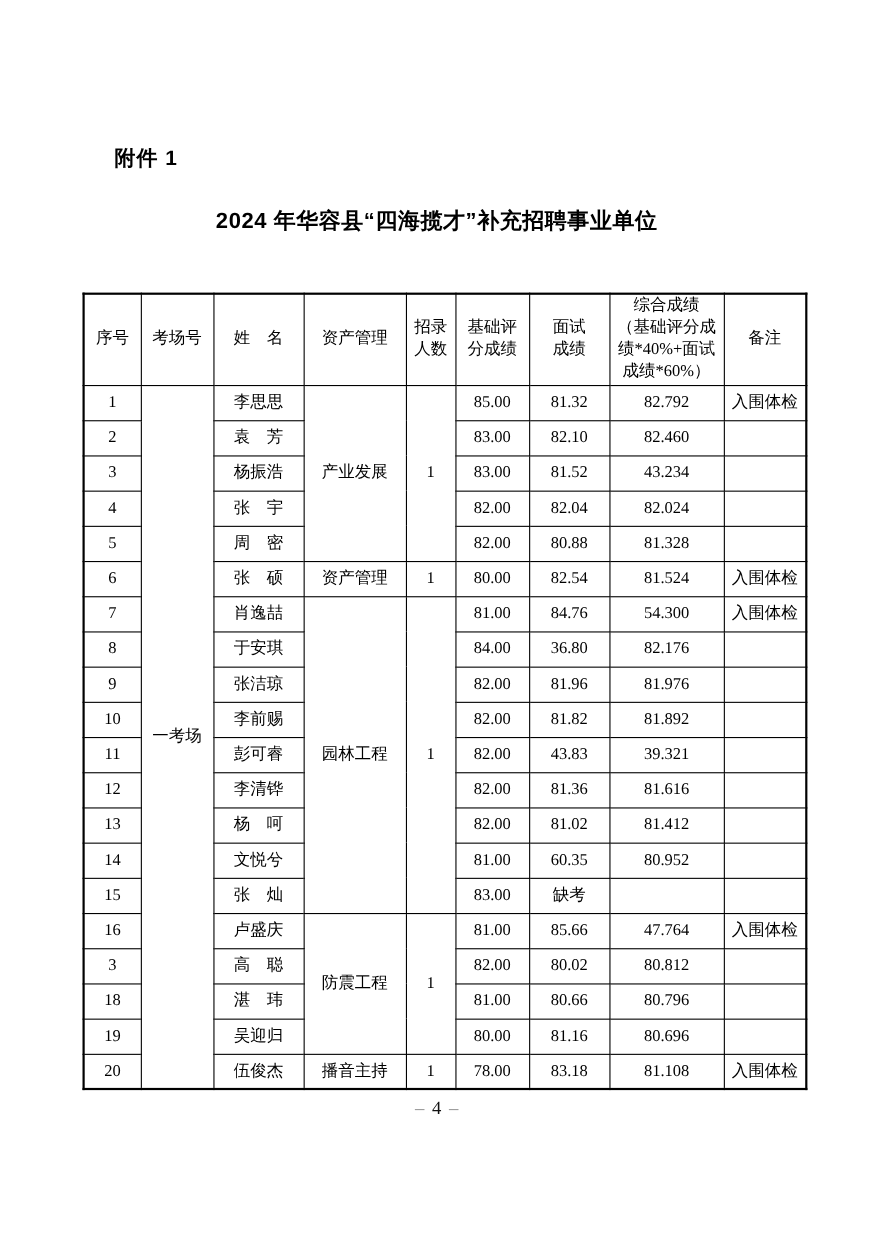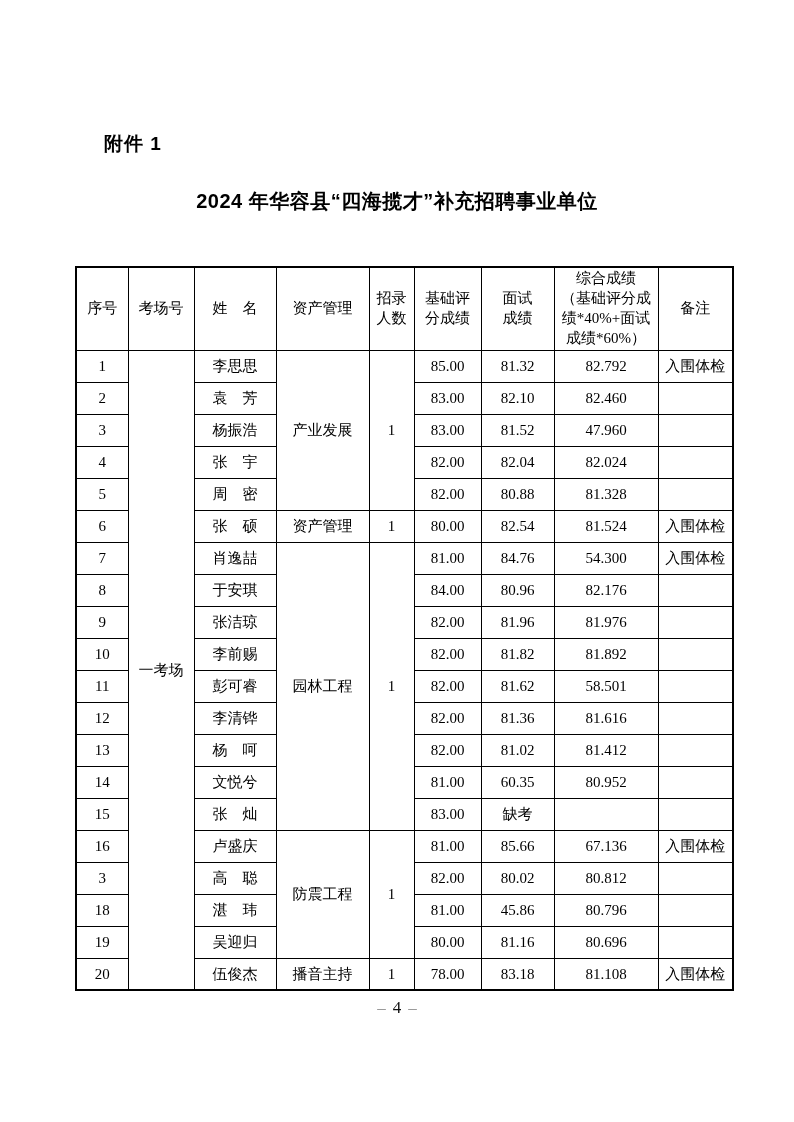--- a/index.html
+++ b/index.html
@@ -132,21 +132,21 @@
           <td>83.00</td>
           <td>82.10</td>
           <td>82.460</td>
           <td></td>
         </tr>
         <tr>
           <td>3</td>
           <td>杨振浩</td>
           <td>83.00</td>
           <td>81.52</td>
-          <td>47.960</td>
+          <td>43.234</td>
           <td></td>
         </tr>
         <tr>
           <td>4</td>
           <td>张　宇</td>
           <td>82.00</td>
           <td>82.04</td>
           <td>82.024</td>
           <td></td>
         </tr>
@@ -175,21 +175,21 @@
           <td rowspan="9">1</td>
           <td>81.00</td>
           <td>84.76</td>
           <td>54.300</td>
           <td>入围体检</td>
         </tr>
         <tr>
           <td>8</td>
           <td>于安琪</td>
           <td>84.00</td>
-          <td>80.96</td>
+          <td>36.80</td>
           <td>82.176</td>
           <td></td>
         </tr>
         <tr>
           <td>9</td>
           <td>张洁琼</td>
           <td>82.00</td>
           <td>81.96</td>
           <td>81.976</td>
           <td></td>
@@ -199,22 +199,22 @@
           <td>李前赐</td>
           <td>82.00</td>
           <td>81.82</td>
           <td>81.892</td>
           <td></td>
         </tr>
         <tr>
           <td>11</td>
           <td>彭可睿</td>
           <td>82.00</td>
-          <td>81.62</td>
-          <td>58.501</td>
+          <td>43.83</td>
+          <td>39.321</td>
           <td></td>
         </tr>
         <tr>
           <td>12</td>
           <td>李清铧</td>
           <td>82.00</td>
           <td>81.36</td>
           <td>81.616</td>
           <td></td>
         </tr>
@@ -242,36 +242,36 @@
           <td></td>
           <td></td>
         </tr>
         <tr>
           <td>16</td>
           <td>卢盛庆</td>
           <td rowspan="4">防震工程</td>
           <td rowspan="4">1</td>
           <td>81.00</td>
           <td>85.66</td>
-          <td>67.136</td>
+          <td>47.764</td>
           <td>入围体检</td>
         </tr>
         <tr>
           <td>3</td>
           <td>高　聪</td>
           <td>82.00</td>
           <td>80.02</td>
           <td>80.812</td>
           <td></td>
         </tr>
         <tr>
           <td>18</td>
           <td>湛　玮</td>
           <td>81.00</td>
-          <td>45.86</td>
+          <td>80.66</td>
           <td>80.796</td>
           <td></td>
         </tr>
         <tr>
           <td>19</td>
           <td>吴迎归</td>
           <td>80.00</td>
           <td>81.16</td>
           <td>80.696</td>
           <td></td>

